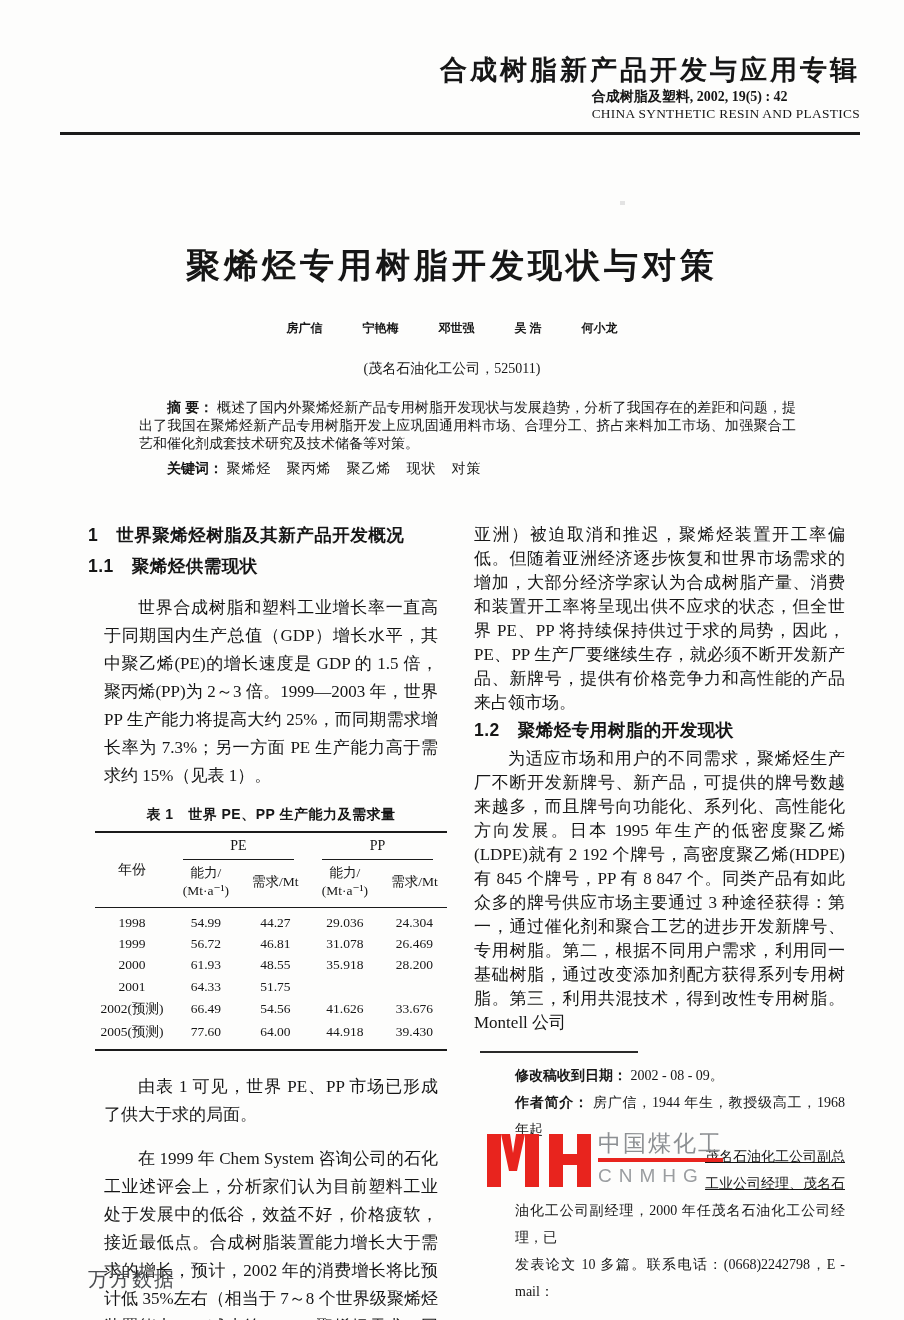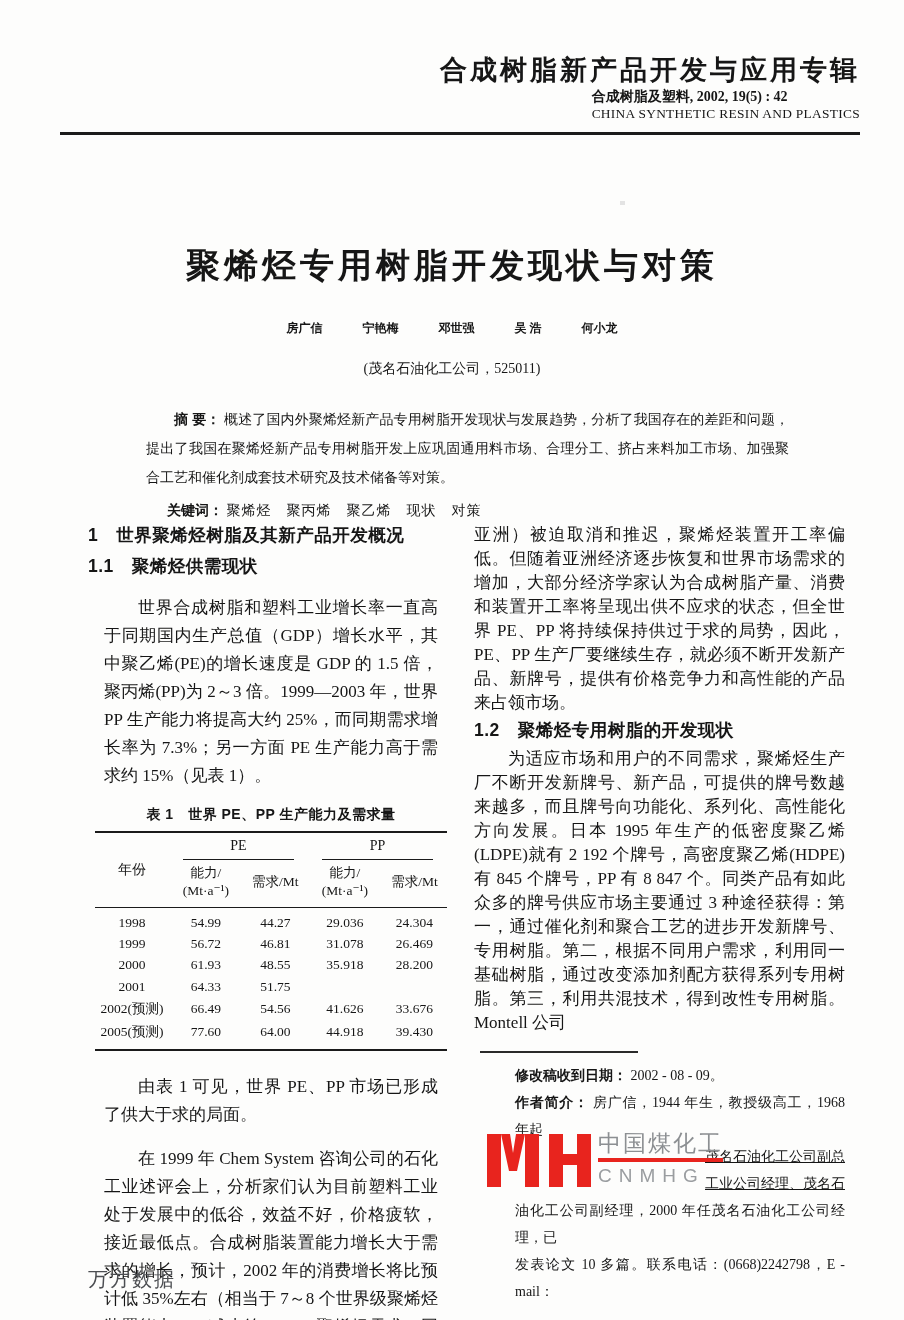--- a/index.html
+++ b/index.html
@@ -20,21 +20,21 @@
   
   .article-title{position:absolute;top:243px;left:0;width:100%;text-align:center;
                  font-family:"Liberation Sans","DejaVu Sans",sans-serif;
                  font-size:34px;font-weight:700;letter-spacing:4px;}
   .authors{position:absolute;top:320px;left:0;width:100%;display:flex;justify-content:center;
            gap:40px;font-size:12px;font-weight:700;}
   .affiliation{position:absolute;top:360px;left:0;width:100%;text-align:center;font-size:14px;}
 
   
   .abstract{position:absolute;top:398px;left:139px;width:657px;font-size:14px;}
-  .abstract p{margin:7px;line-height:29px;text-align:justify;text-indent:28px;}
+  .abstract p{margin:0;line-height:18px;text-align:justify;text-indent:28px;}
   .bold-label{font-family:"Liberation Sans","DejaVu Sans",sans-serif;font-weight:700;}
   .keywords{margin-top:4px;text-indent:28px;font-size:14px;line-height:23px;}
   .keywords .kw{letter-spacing:1px;}
 
   
   .columns{position:absolute;top:523px;left:88px;width:757px;display:flex;gap:20px;}
   .col-left{width:366px;}
   .col-right{width:371px;position:relative;}
   .col h1,.col h2{font-family:"Liberation Sans","DejaVu Sans",sans-serif;
                   font-size:17.5px;font-weight:700;margin:0 0 7px 0;letter-spacing:0.5px;}

